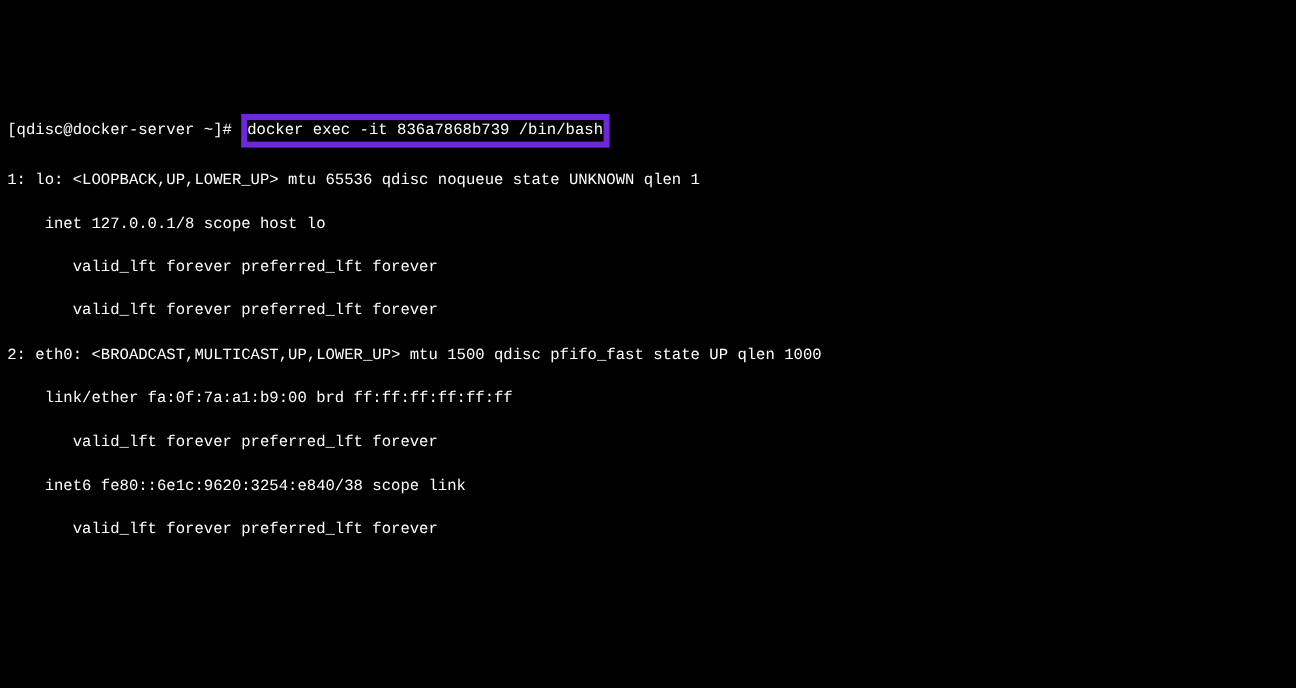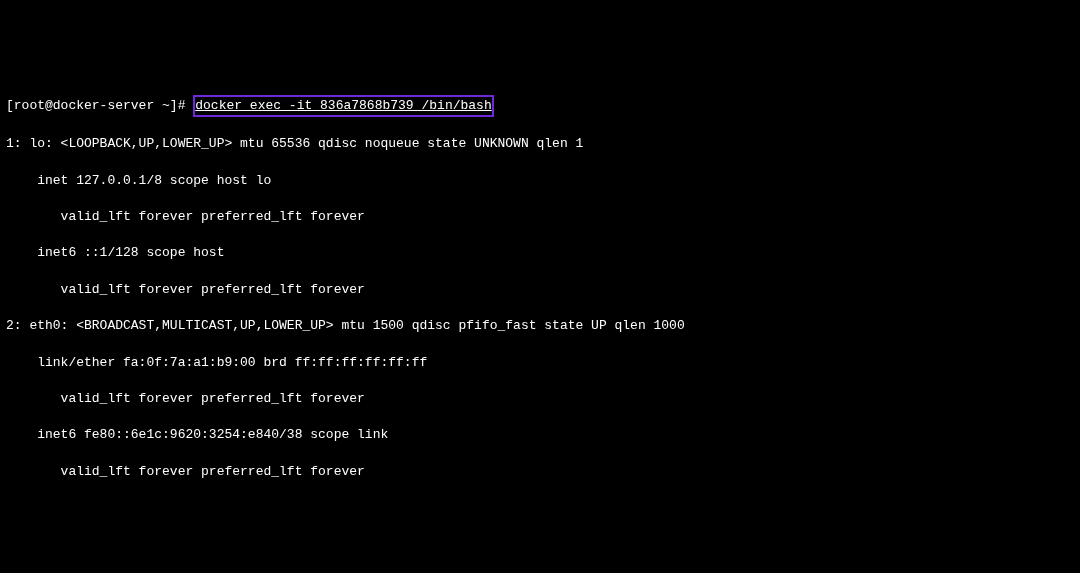--- a/index.html
+++ b/index.html
@@ -18,38 +18,36 @@
       overflow-x: auto;
     }
     .terminal {
       width: 100%;
     }
     .line {
       display: block;
     }
     .highlighted {
       display: inline-block;
-      border: 2px solid #6d28d9;
-      text-decoration: underline;
+      border: 5px solid #6d28d9;
     }
     .prompt-part {
       display: inline;
     }
   </style>
 </head>
 <body>
 
 
 
 <div class="terminal">
-<span class="line"><span class="prompt-part">[root@docker-server ~]# </span><span class="highlighted">docker exec -it 836a7868b739 /bin/bash</span></span>
+<span class="line"><span class="prompt-part">[qdisc@docker-server ~]# </span><span class="highlighted">docker exec -it 836a7868b739 /bin/bash</span></span>
 <span class="line">1: lo: &lt;LOOPBACK,UP,LOWER_UP&gt; mtu 65536 qdisc noqueue state UNKNOWN qlen 1</span>
 <span class="line">    inet 127.0.0.1/8 scope host lo</span>
 <span class="line">       valid_lft forever preferred_lft forever</span>
-<span class="line">    inet6 ::1/128 scope host</span>
 <span class="line">       valid_lft forever preferred_lft forever</span>
 <span class="line">2: eth0: &lt;BROADCAST,MULTICAST,UP,LOWER_UP&gt; mtu 1500 qdisc pfifo_fast state UP qlen 1000</span>
 <span class="line">    link/ether fa:0f:7a:a1:b9:00 brd ff:ff:ff:ff:ff:ff</span>
 <span class="line">       valid_lft forever preferred_lft forever</span>
 <span class="line">    inet6 fe80::6e1c:9620:3254:e840/38 scope link</span>
 <span class="line">       valid_lft forever preferred_lft forever</span>
 
 
 
 

